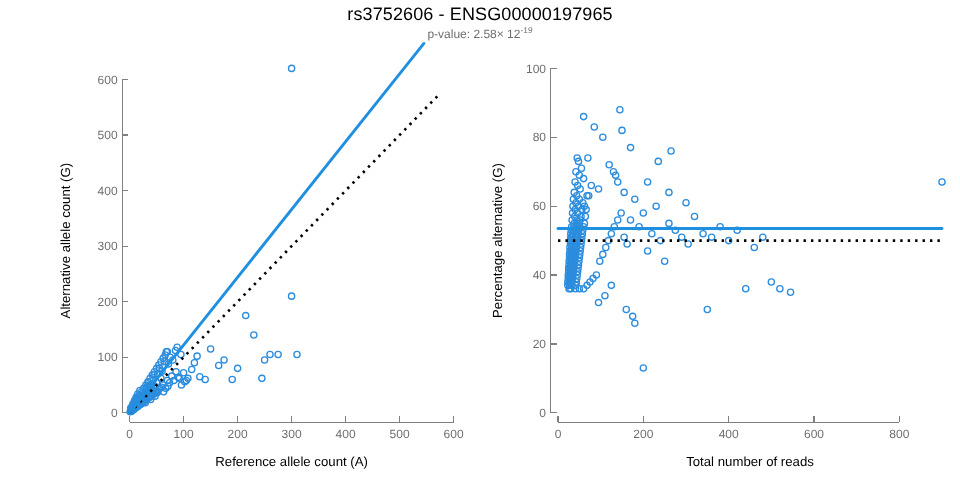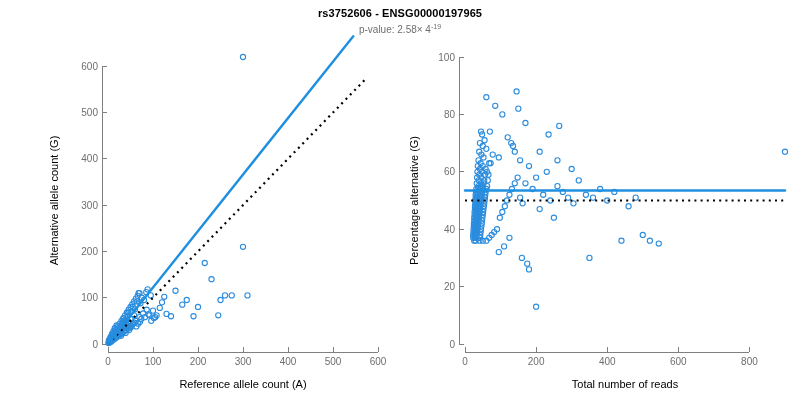--- a/index.html
+++ b/index.html
@@ -25,22 +25,22 @@
 
   
   .title-block {
     position: absolute;
     left: 0;
     top: 4px;
     width: 800px;
     text-align: center;
   }
   .main-title {
-    font-size: 11px;
-    font-weight: bold;
+    font-size: 15px;
+    font-weight: normal;
     color: #000000;
     letter-spacing: 0.1px;
     line-height: 18px;
   }
   .sub-title {
     font-size: 10px;
     font-weight: normal;
     color: #6e6e6e;
     line-height: 13px;
     margin-top: 1px;
@@ -101,21 +101,21 @@
     stroke-linecap: butt;
   }
 </style>
 </head>
 <body>
 
 <div id="figure">
 
   <div class="title-block">
     <div class="main-title">rs3752606 - ENSG00000197965</div>
-    <div class="sub-title"><span>p-value: 2.58× 4</span><span class="sup">-19</span></div>
+    <div class="sub-title"><span>p-value: 2.58× 12</span><span class="sup">-19</span></div>
   </div>
 
   <div class="panel" id="panel-left">
     <svg class="plot-svg" id="svg-left" width="400" height="400">
         <path d="M102,66.25806451612902 L102,344" class="axis-line"></path>
         <path d="M102,344 L107,344" class="axis-line"></path>
         <text x="98" y="347.5" text-anchor="end" class="tick-label">0</text>
         <path d="M102,297.7096774193548 L107,297.7096774193548" class="axis-line"></path>
         <text x="98" y="301.2096774193548" text-anchor="end" class="tick-label">100</text>
         <path d="M102,251.4193548387097 L107,251.4193548387097" class="axis-line"></path>

